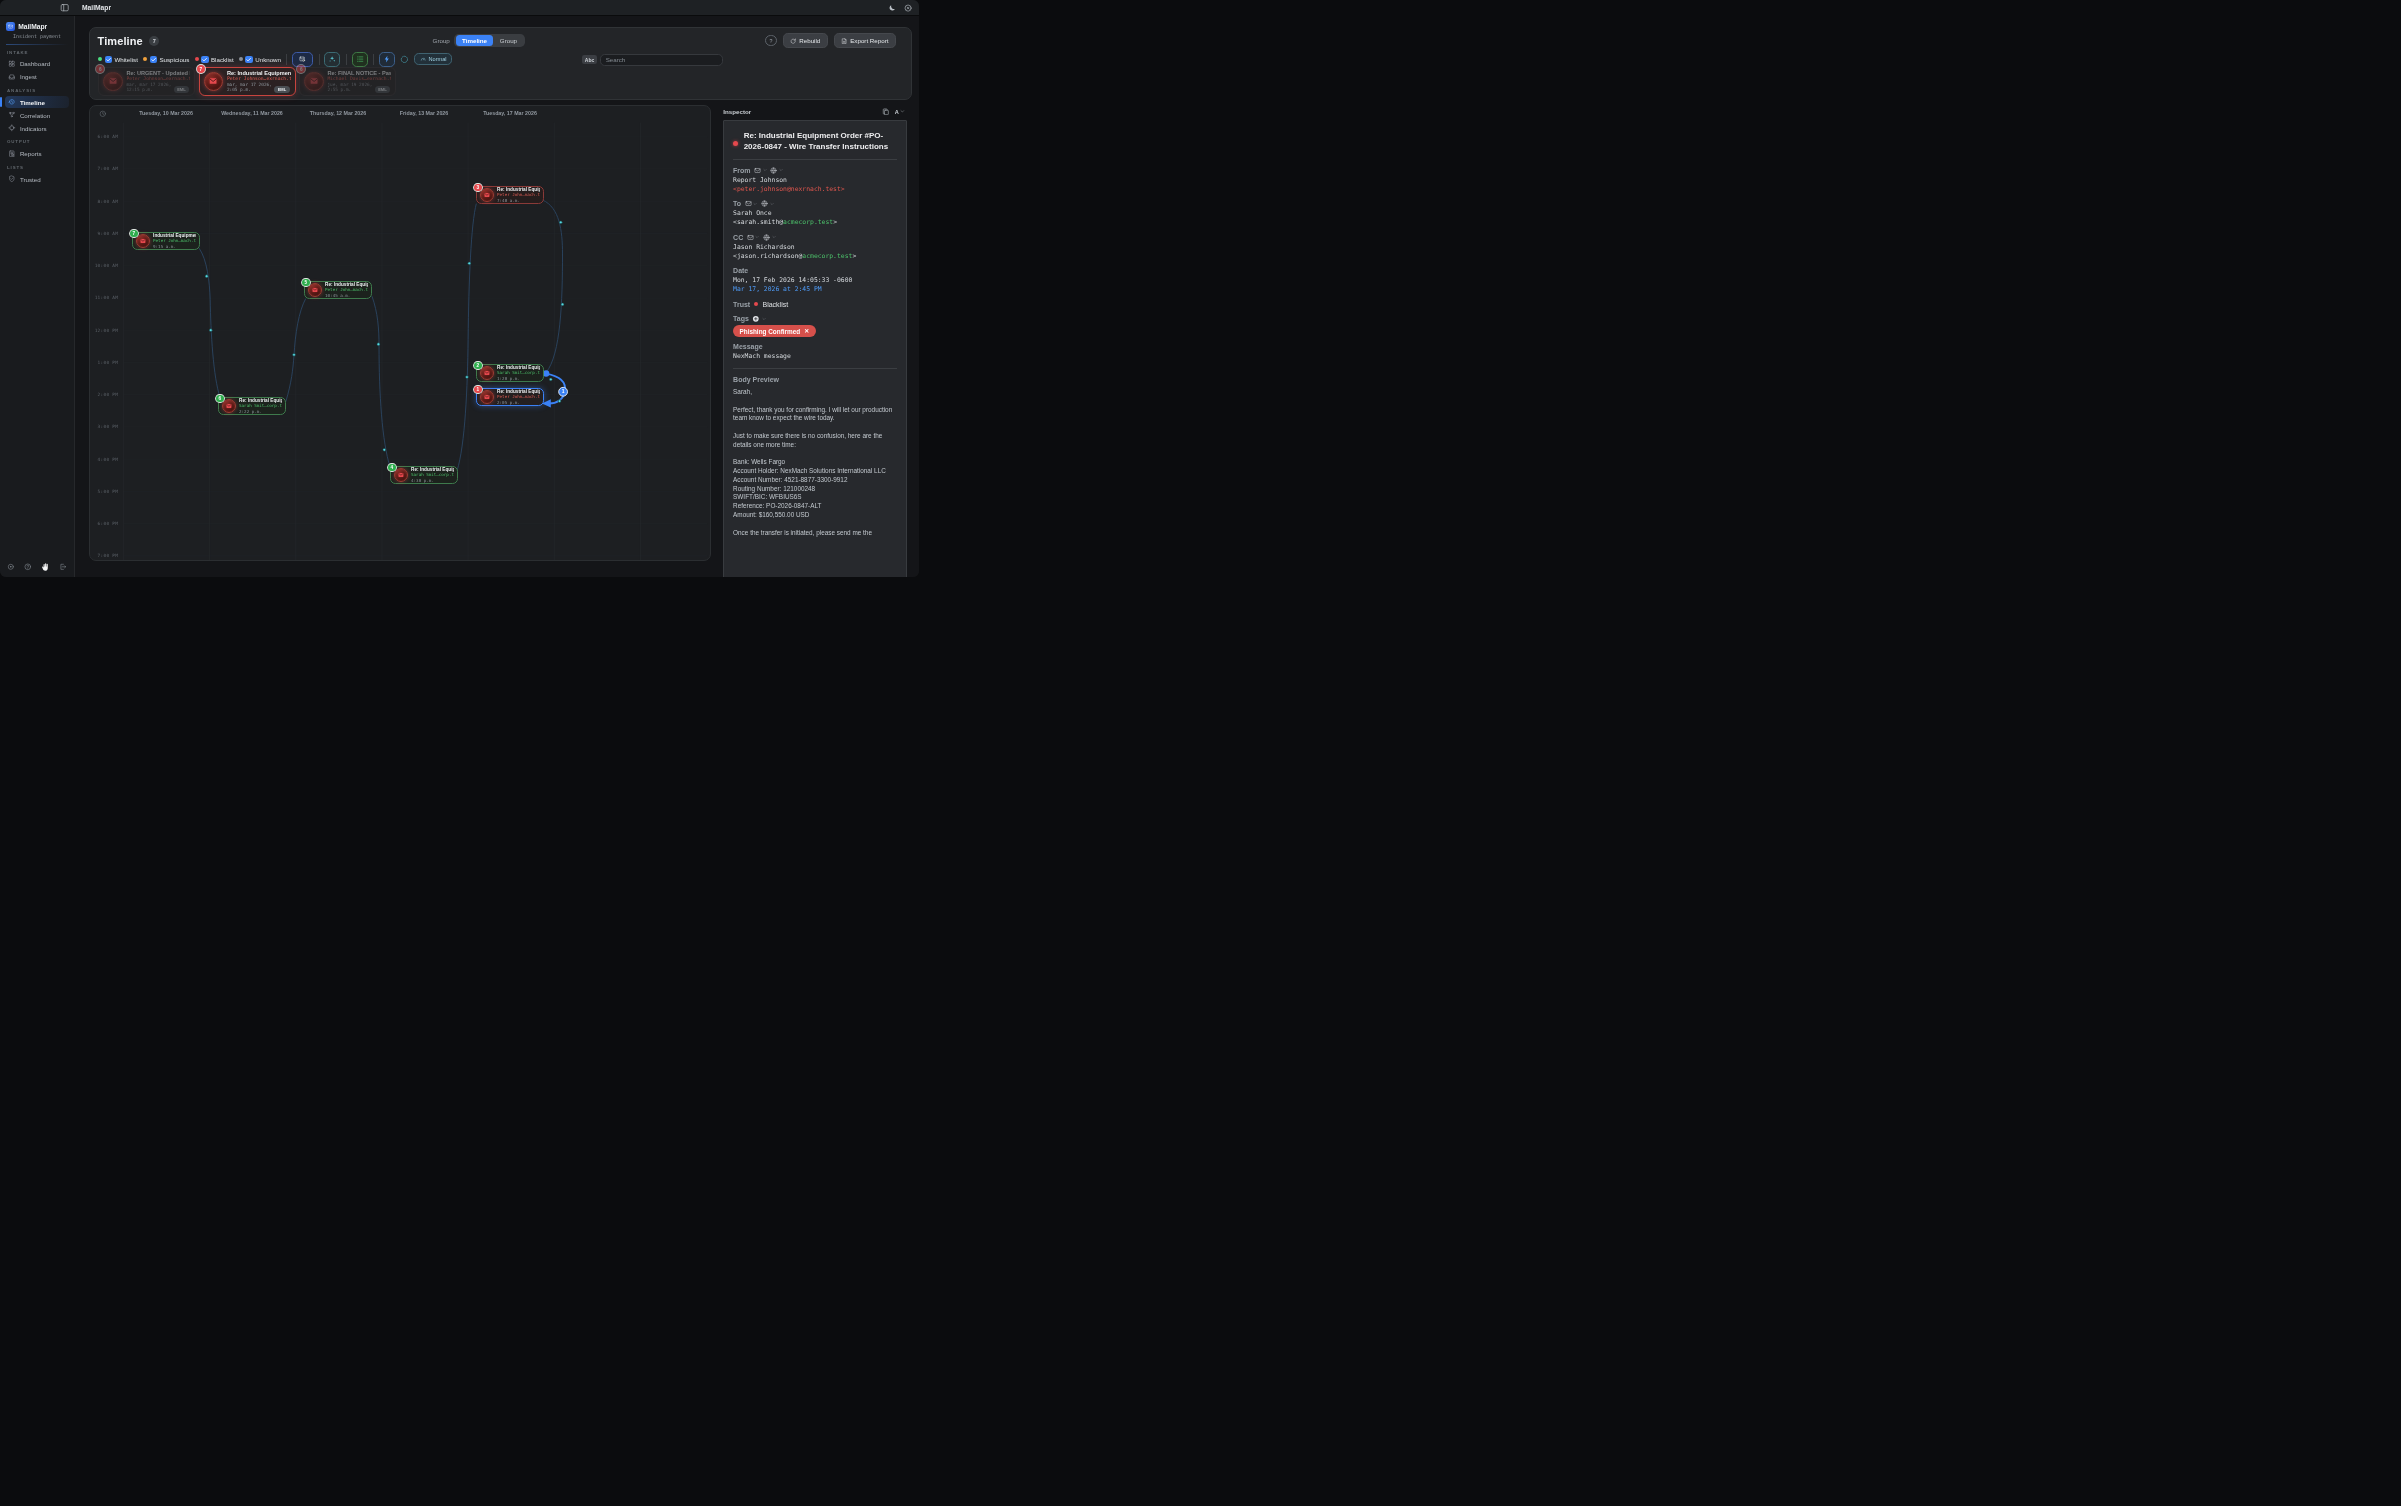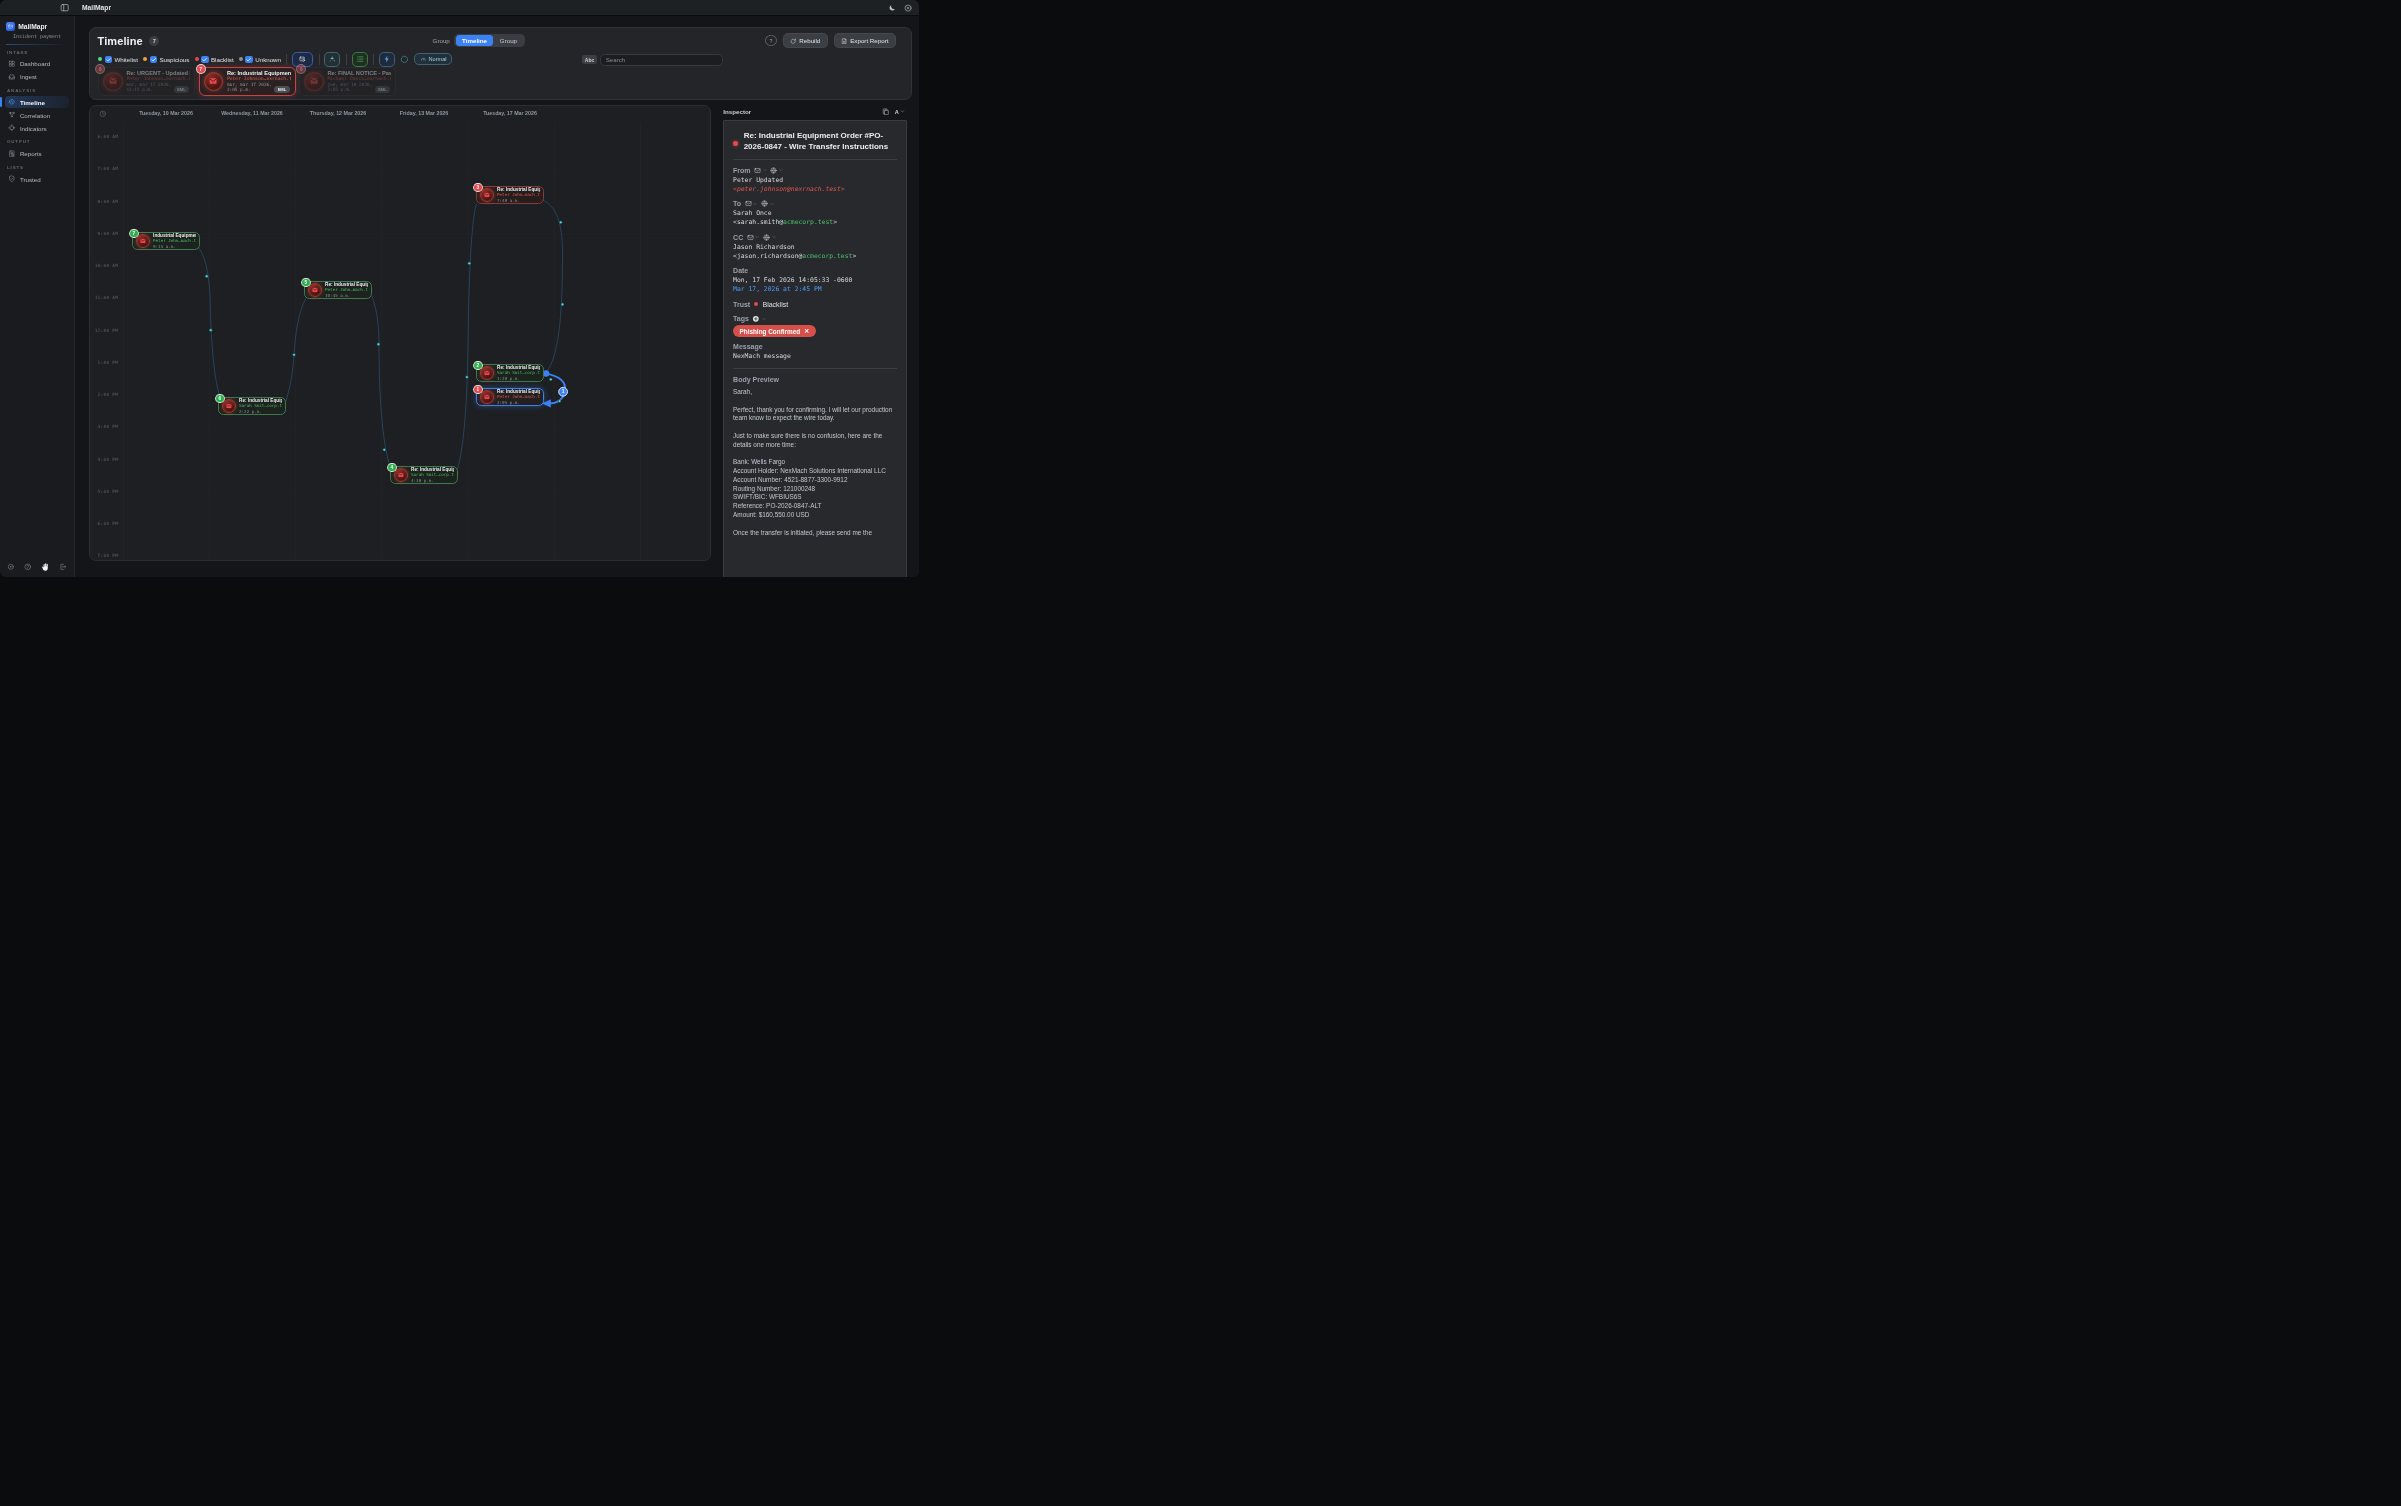--- a/index.html
+++ b/index.html
@@ -110,21 +110,21 @@
   .insp-card{position:absolute;top:15.2px;left:4.7px;right:0;height:487px;background:#27292d;border:0.6px solid #383b3f;border-radius:1px;box-sizing:border-box;padding:8.8px 9.4px;overflow:hidden;}
   .subject-row{display:flex;gap:5.3px;}
   .subj-dot{flex:0 0 auto;width:5.3px;height:5.3px;border-radius:50%;background:#e5484d;box-shadow:0 0 3.5px rgba(229,72,77,.7);margin-top:11px;}
   .subject{font-size:8px;line-height:11px;font-weight:bold;color:#ededef;margin:0;}
   .insp-div{height:0.6px;background:#3b3e42;margin:7px 0;}
   .field{margin-bottom:5.9px;}
   .field-label{display:flex;align-items:center;gap:3.5px;font-size:7px;font-weight:bold;color:#9aa1a8;margin-bottom:1.8px;}
   .field-label .ic{width:7px;height:7px;color:#c3c8cd;}
   .field-label .chev{width:4.1px;height:4.1px;color:#9aa1a8;margin-left:-1.8px;}
   .mono{font-family:"DejaVu Sans Mono",monospace;font-size:6.4px;line-height:9.4px;color:#d6dade;}
-  .em-red{color:#e0564e;font-style:italic;}
+  .em-red{color:#e0564e;}
   .em-green{color:#4cc06a;}
   .date-local{color:#4f9cf9;}
   .inline-field{display:flex;align-items:center;gap:4.1px;margin-bottom:7px;}
   .trust-dot{width:4.1px;height:4.1px;border-radius:50%;background:#e5484d;}
   .trust-val{font-size:7px;color:#dde0e3;}
   .tag-pill{display:inline-flex;align-items:center;gap:4.1px;background:#d6504b;color:#fff;font-size:6.4px;font-weight:bold;border-radius:586px;padding:2.3px 6.4px;margin-top:1.2px;}
   .tag-x{font-size:5.9px;font-weight:bold;}
   .body-label{font-size:7px;font-weight:bold;color:#9aa1a8;margin:0 0 5.3px 0;}
   .bodytext p{margin:0 0 8.8px 0;font-size:6.4px;line-height:8.8px;color:#c3c9cf;white-space:pre-line;}
   .ic{display:inline-block;}
@@ -697,21 +697,21 @@
                   <circle cx="12" cy="12" r="9"></circle>
                   <path d="M3 12h18M12 3a13.5 13.5 0 0 1 0 18M12 3a13.5 13.5 0 0 0 0 18"></path>
                 </svg>
               </span>
               <span class="ic chev">
                 <svg viewBox="0 0 24 24" fill="none" stroke="currentColor" stroke-width="1.8" stroke-linecap="round" stroke-linejoin="round">
                   <path d="M5 8.5l7 7 7-7"></path>
                 </svg>
               </span>
           </div>
-          <div class="mono">Peter Updated</div>
+          <div class="mono">Report Johnson</div>
           <div class="mono em-red">&lt;peter.johnson@nexrnach.test&gt;</div>
         </div>
 
         <div class="field">
           <div class="field-label">
               <span>To</span>
             <span class="ic">
                 <svg viewBox="0 0 24 24" fill="none" stroke="currentColor" stroke-width="1.8" stroke-linecap="round" stroke-linejoin="round">
                   <rect x="3" y="5" width="18" height="14" rx="2"></rect>
                   <path d="M3 7.5l9 6 9-6"></path>

